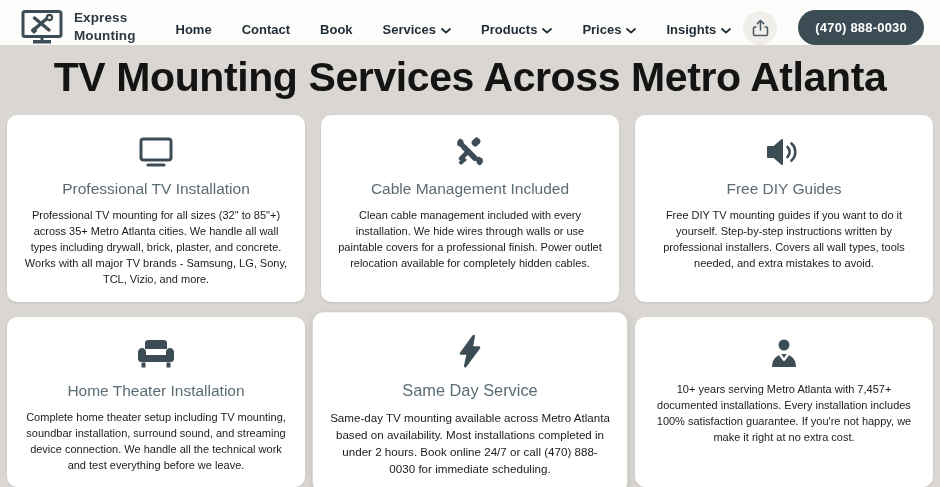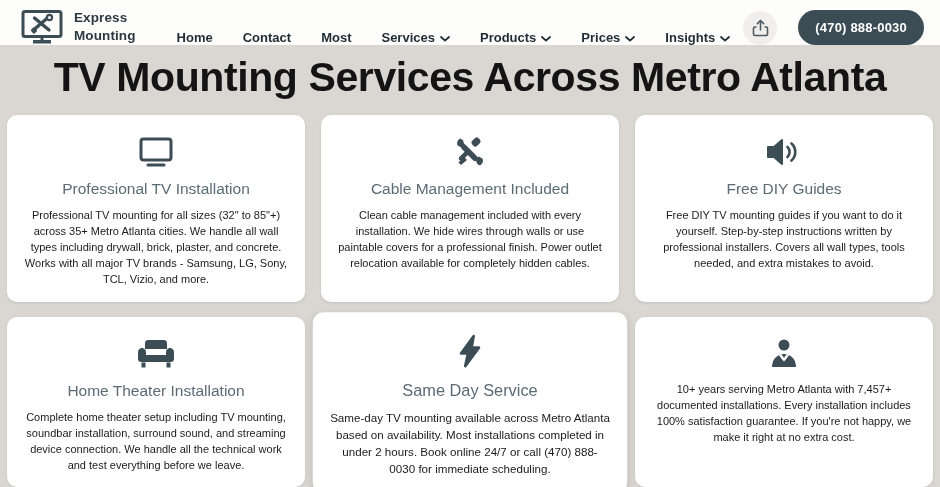--- a/index.html
+++ b/index.html
@@ -27,21 +27,21 @@
     font-size: 13.5px;
     font-weight: 700;
     line-height: 1.3;
     color: #2c3940;
     letter-spacing: .1px;
   }
   .nav {
     display: flex;
     align-items: center;
     gap: 30px;
-    margin: 0 auto;
+    margin: 8px auto;
     padding-left: 28px;
   }
   .nav-item {
     display: flex;
     align-items: center;
     gap: 5px;
     font-size: 13px;
     font-weight: 600;
     color: #1f2c35;
     cursor: pointer;
@@ -154,21 +154,21 @@
   </div>
 
   <nav class="nav">
     <span class="nav-item">
       <span>Home</span>
     </span>
     <span class="nav-item">
       <span>Contact</span>
     </span>
     <span class="nav-item">
-      <span>Most</span>
+      <span>Book</span>
     </span>
     <span class="nav-item">
       <span>Services</span>
       <span class="chev">
         <svg width="10" height="6" viewBox="0 0 10 6" fill="none">
             <polyline points="1,1 5,4.6 9,1" stroke="#1f2c35" stroke-width="1.8" stroke-linecap="round" stroke-linejoin="round"></polyline>
           </svg>
       </span>
     </span>
     <span class="nav-item">

